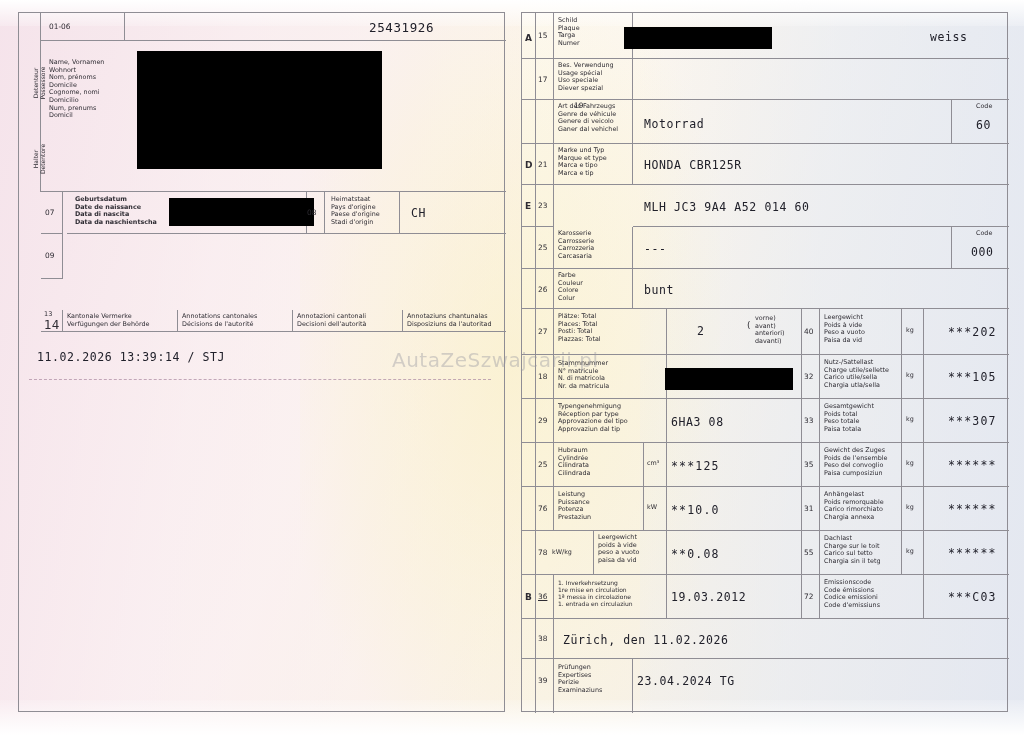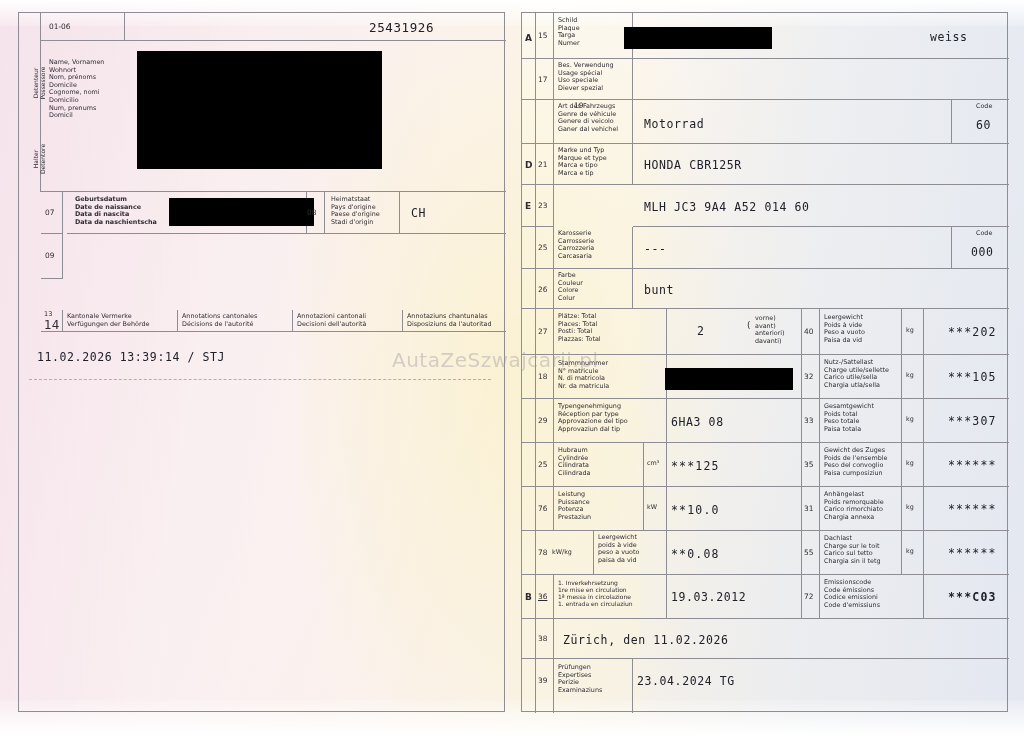--- a/index.html
+++ b/index.html
@@ -526,21 +526,21 @@
     <div class="cell ln-b ln-r" style="left:280px;top:562px;width:18px;height:44px;text-decoration:underline;">
       <div class="num" style="position:absolute;left:2px;top:17px;">72</div>
     </div>
     <div class="cell ln-b ln-r" style="left:298px;top:562px;width:104px;height:44px;">
       <div class="lbl" style="position:absolute;left:4px;top:4px;">Emissionscode
 Code émissions
 Codice emissioni
 Code d'emissiuns</div>
     </div>
     <div class="cell ln-b" style="left:402px;top:562px;width:85px;height:44px;">
-      <div class="val stars" style="position:absolute;left:24px;top:15px;font-weight:bold;">***C03</div>
+      <div class="val stars" style="position:absolute;left:24px;top:15px;">***C03</div>
     </div>
 
     <div class="cell ln-b ln-r" style="left:0;top:606px;width:14px;height:40px;"></div>
     <div class="cell ln-b ln-r" style="left:14px;top:606px;width:18px;height:40px;">
       <div class="num" style="position:absolute;left:2px;top:15px;">38</div>
     </div>
     <div class="cell ln-b" style="left:32px;top:606px;width:455px;height:40px;">
       <div class="val" style="position:absolute;left:9px;top:14px;">Zürich, den 11.02.2026</div>
     </div>
 

